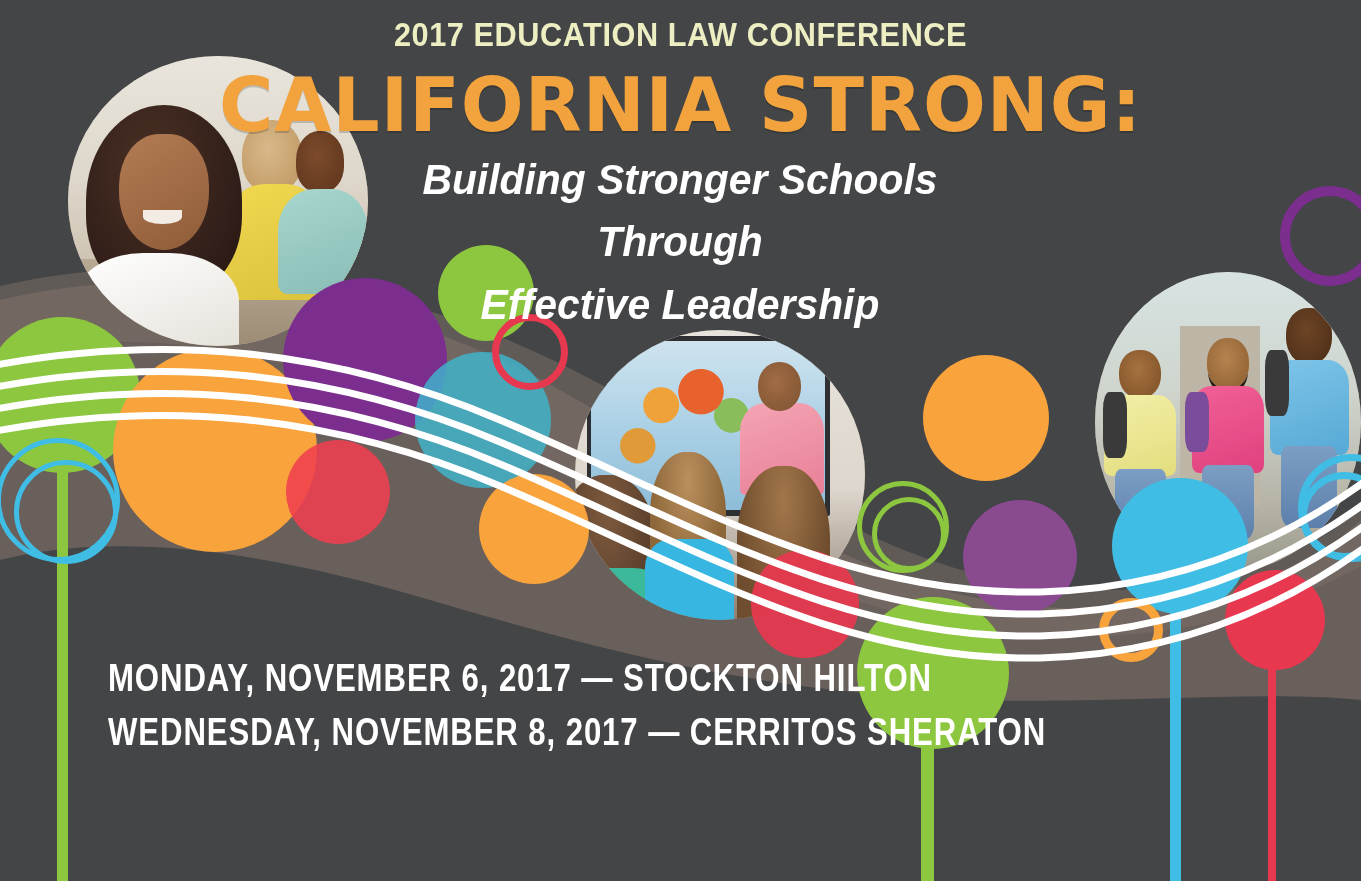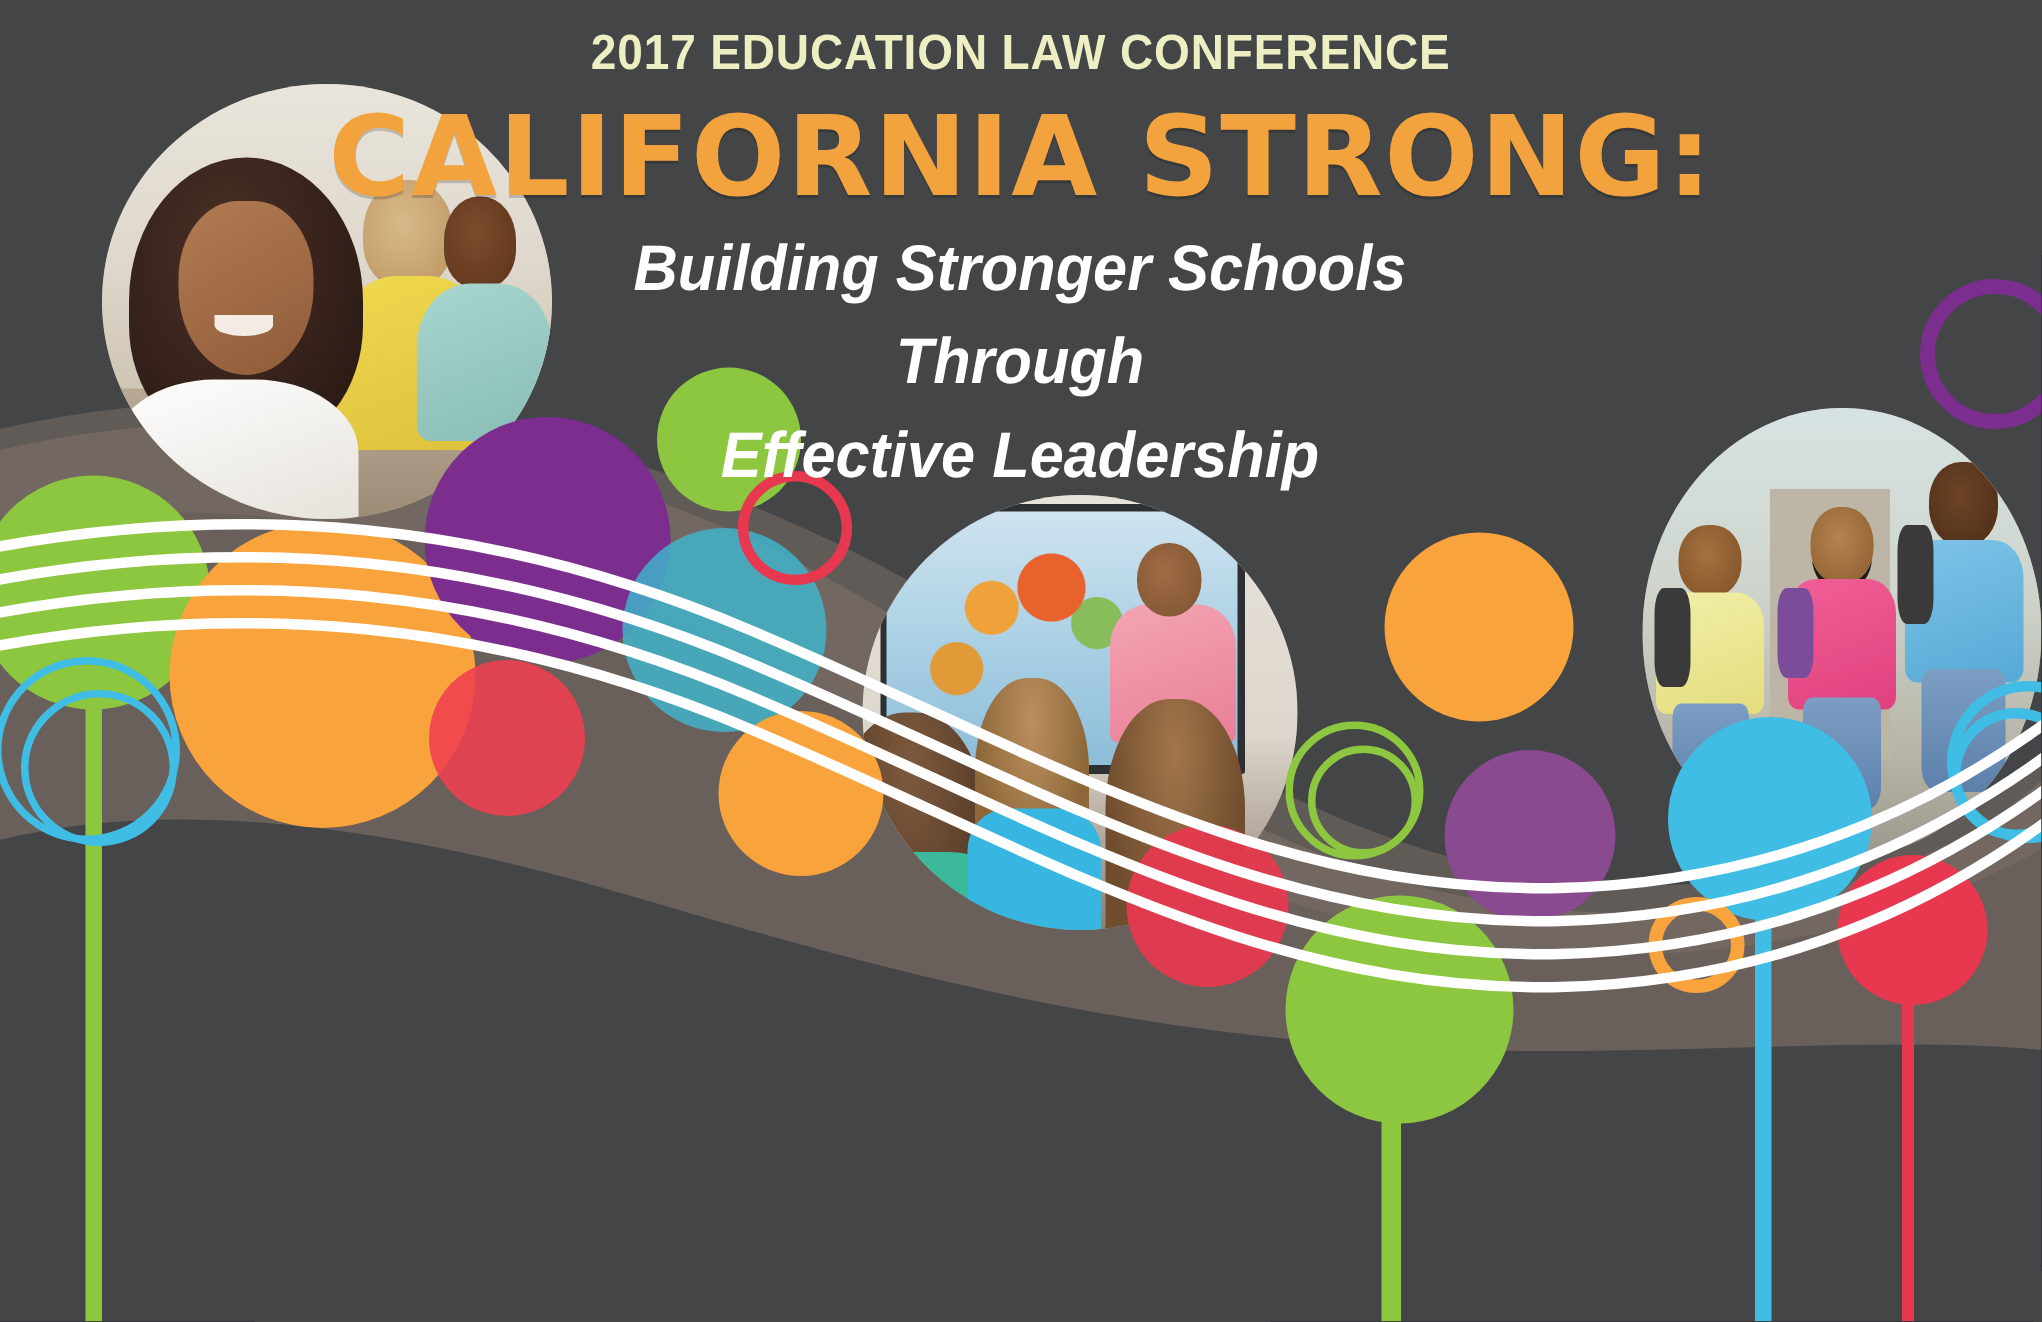--- a/index.html
+++ b/index.html
@@ -352,15 +352,19 @@
     </g>
   </svg>
 
   <div class="kicker">2017 EDUCATION LAW CONFERENCE</div>
   <div class="title">CALIFORNIA STRONG:</div>
   <div class="subtitle">
     <div>Building Stronger Schools Through</div>
     <div>Effective Leadership</div>
   </div>
 
+  <div class="dates">
+    <div class="date-line">MONDAY, NOVEMBER 6, 2017 — STOCKTON HILTON</div>
+    <div class="date-line">WEDNESDAY, NOVEMBER 8, 2017 — CERRITOS SHERATON</div>
+  </div>
 
 
 </div>
 
 </body></html>

